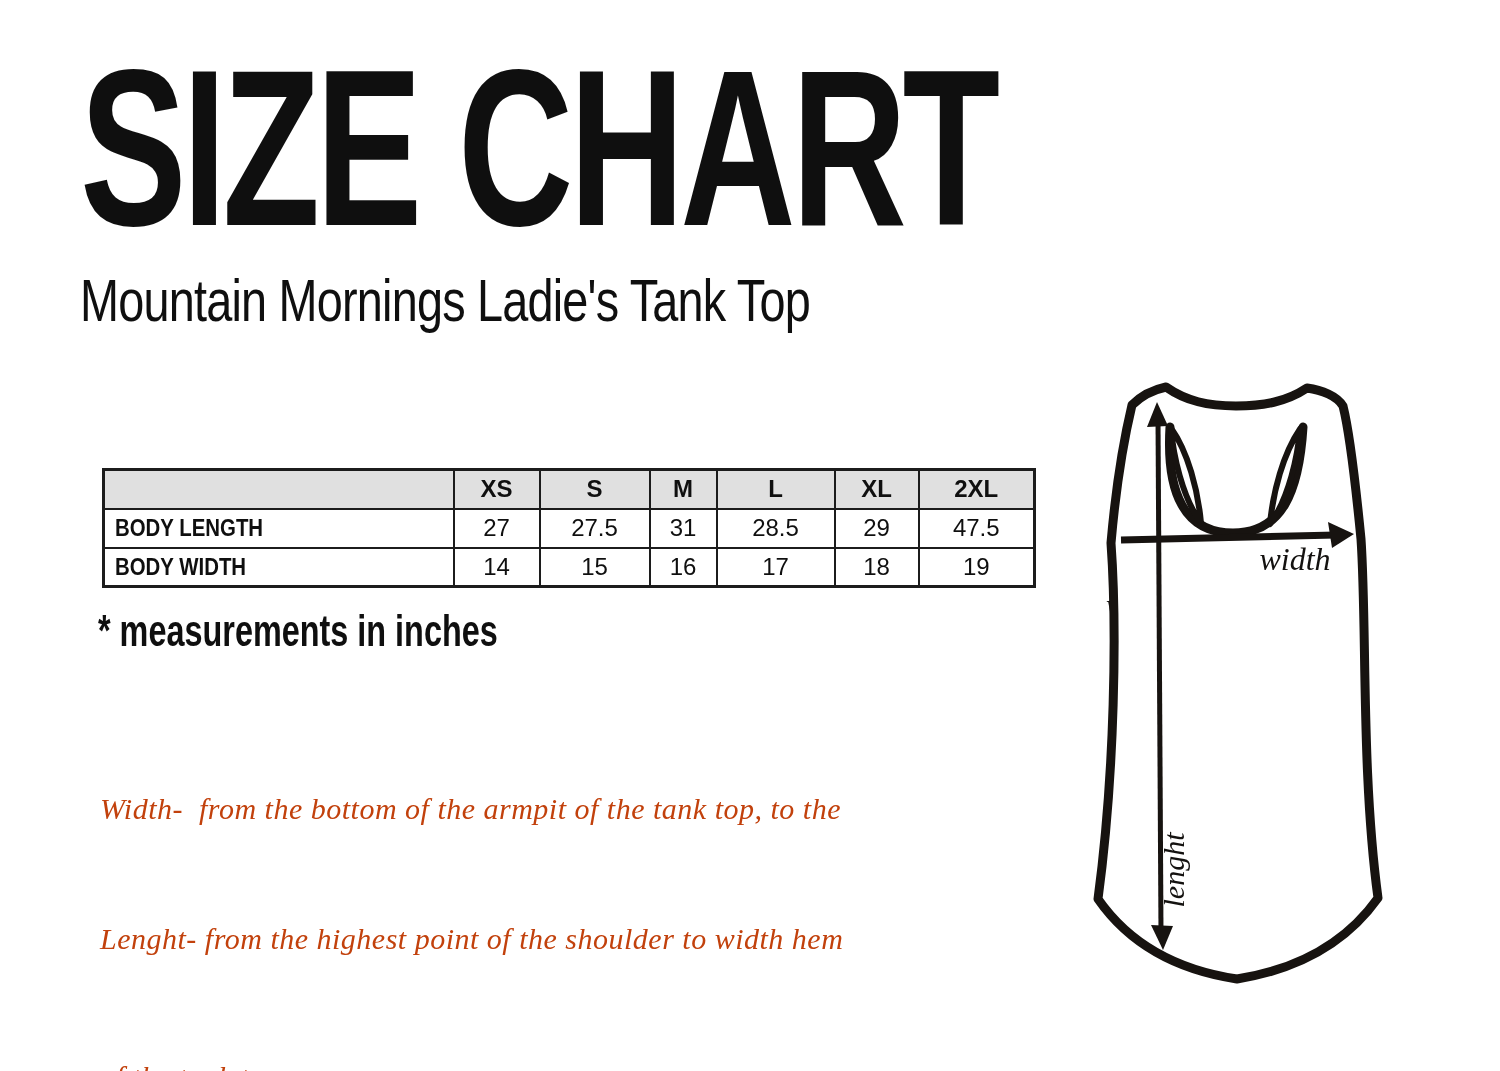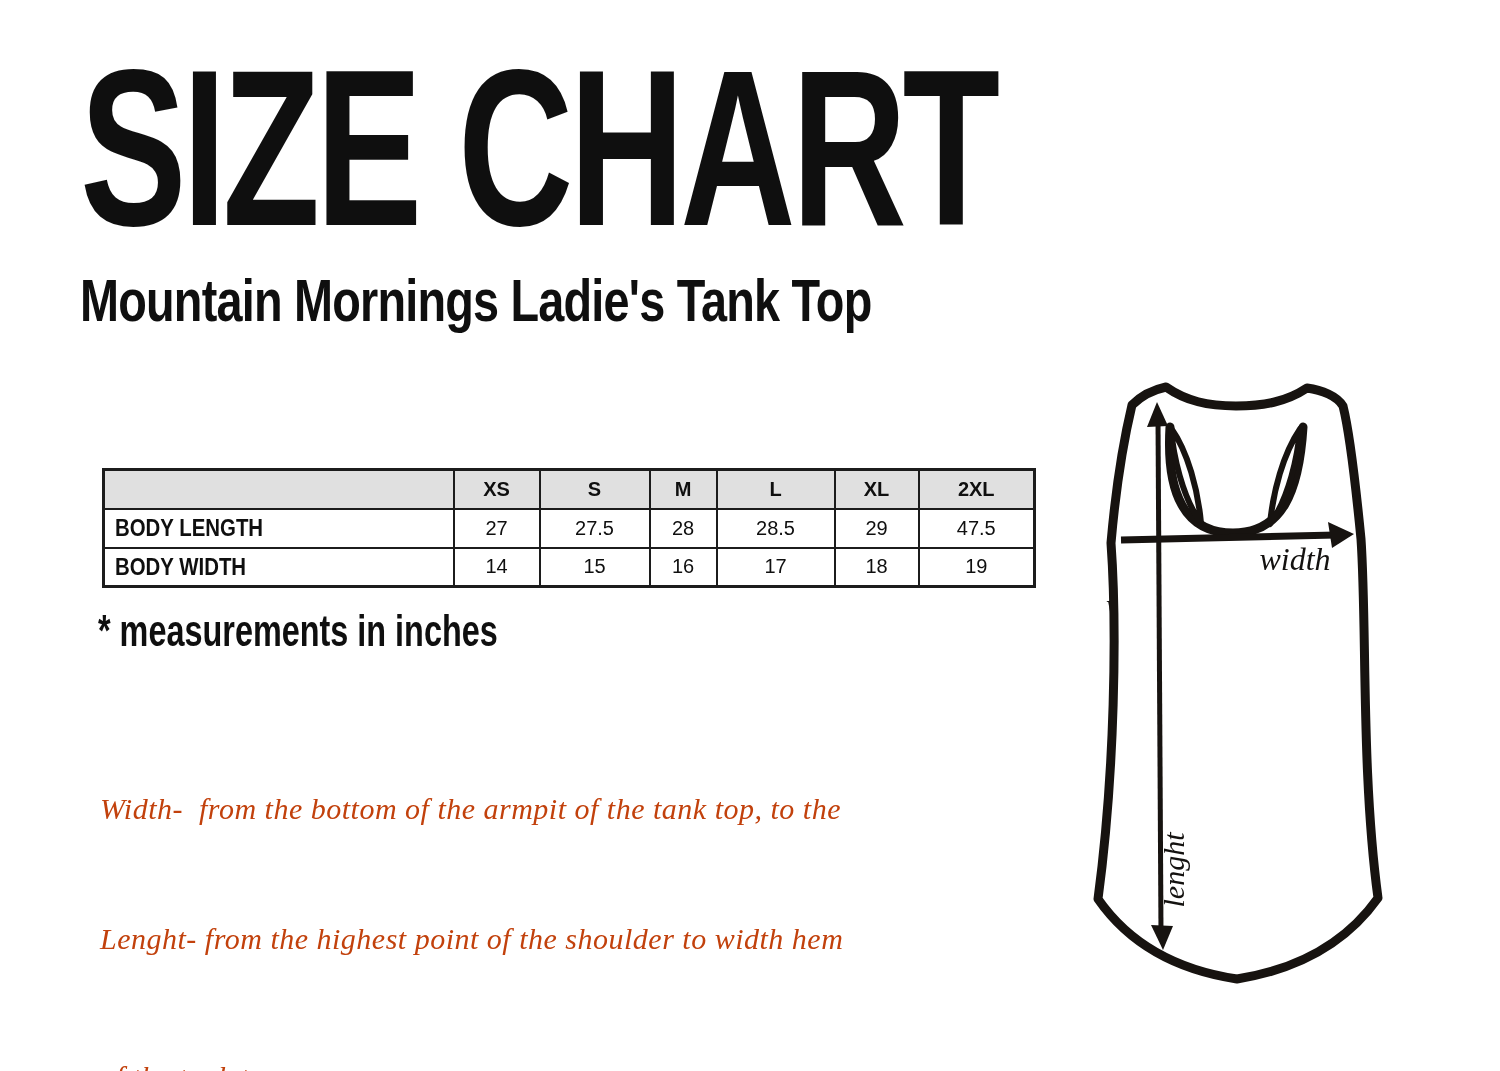--- a/index.html
+++ b/index.html
@@ -15,34 +15,34 @@
 
   .title {
     position: absolute; left: 80px; top: 48px;
     font-size: 222px; font-weight: bold; line-height: 200px;
     letter-spacing: -6px;
   }
   .title .condense { transform: scaleX(0.72); }
 
   .subtitle {
     position: absolute; left: 80px; top: 268px;
-    font-size: 60px; font-weight: bold; line-height: 66px;
+    font-size: 60px; font-weight: normal; line-height: 66px;
   }
   .subtitle .condense { transform: scaleX(0.78); letter-spacing: -1px; }
 
   table.size-table {
     position: absolute; left: 102px; top: 468px;
     border-collapse: collapse;
     table-layout: fixed;
     width: 931px;
   }
   table.size-table td, table.size-table th {
     border: 2px solid #1c1c1c;
     height: 39px;
-    font-size: 20px;
+    font-size: 24px;
     text-align: center;
     vertical-align: middle;
     overflow: hidden;
   }
   table.size-table { border: 3px solid #1c1c1c; }
   table.size-table tr.head td { background: #e0e0e0; font-weight: bold; }
   table.size-table td.rowlabel {
     text-align: left; padding-left: 10px; font-weight: bold; font-size: 24px;
   }
   table.size-table td.rowlabel .condense { transform: scaleX(0.85); }
@@ -107,21 +107,21 @@
     <td>L</td>
     <td>XL</td>
     <td>2XL</td>
   </tr>
   <tr>
     <td class="rowlabel">
       <span class="condense">BODY LENGTH</span>
     </td>
     <td>27</td>
     <td>27.5</td>
-    <td>28</td>
+    <td>31</td>
     <td>28.5</td>
     <td>29</td>
     <td>47.5</td>
   </tr>
   <tr>
     <td class="rowlabel">
       <span class="condense">BODY WIDTH</span>
     </td>
     <td>14</td>
     <td>15</td>

